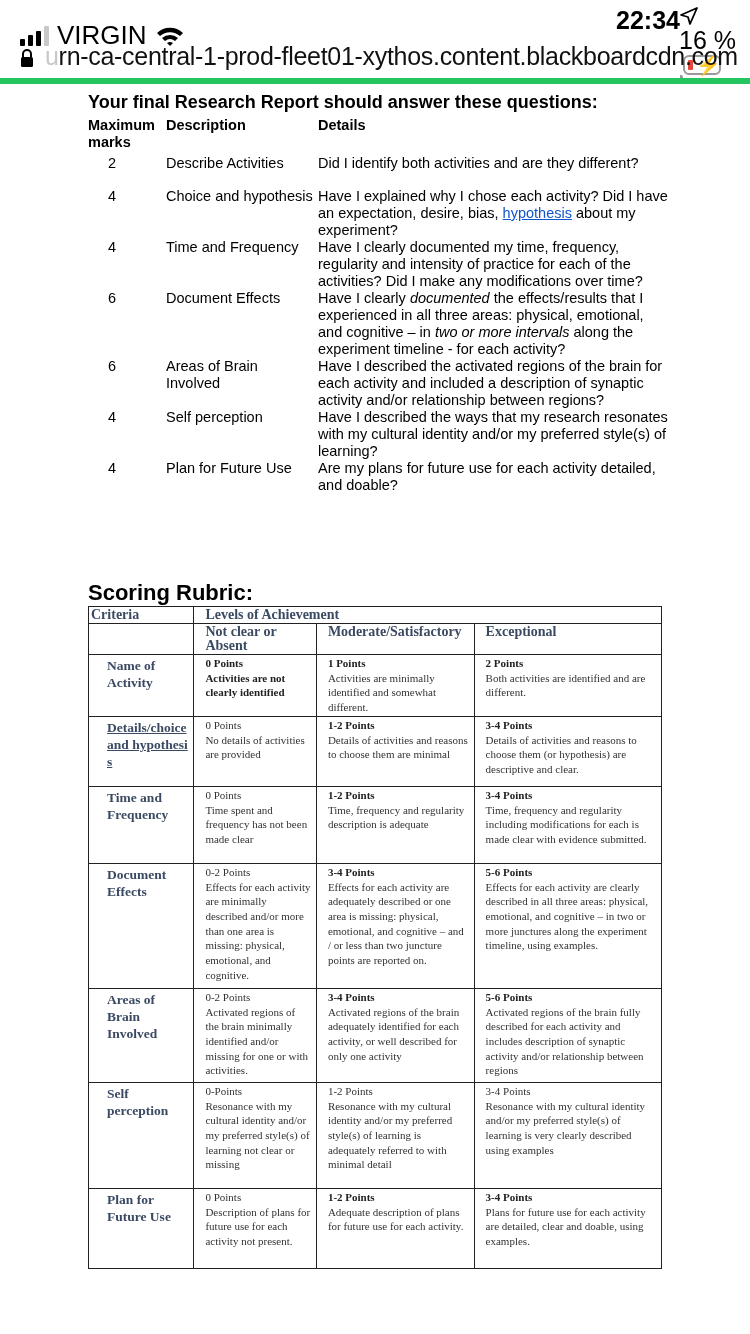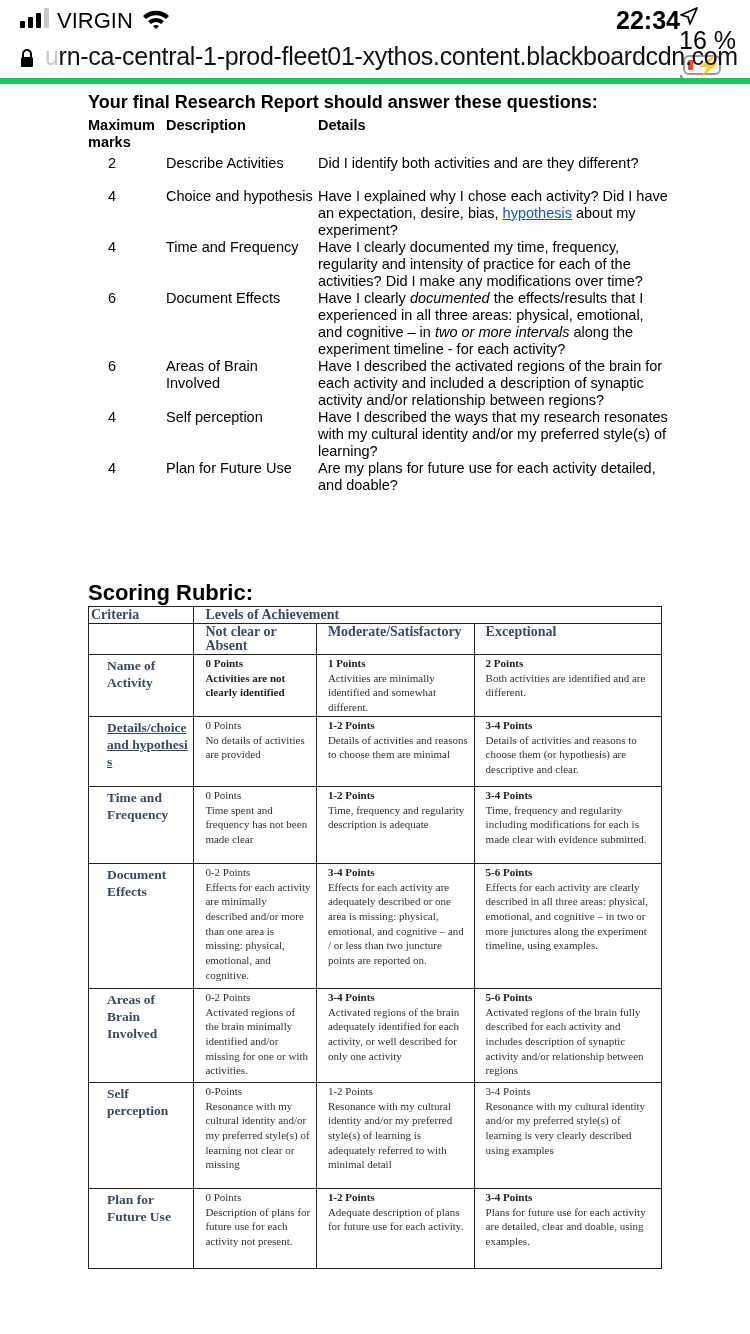--- a/index.html
+++ b/index.html
@@ -1,18 +1,18 @@
 <!DOCTYPE html>
 <html><head>
 <meta charset="utf-8">
 <style>
   html, body { margin:0; padding:0; }
   body { width:750px; height:1334px; background:#fff; position:relative; overflow:hidden; font-family:"Liberation Sans", sans-serif; color:#000; }
   .statusbar { position:absolute; left:0; top:0; width:750px; height:40px; }
-  .sb-left { position:absolute; left:20px; top:8px; display:flex; align-items:flex-start; font-size:22px; }
+  .sb-left { position:absolute; left:20px; top:20px; display:flex; align-items:center; font-size:26px; }
   .signal { display:flex; align-items:flex-end; gap:3px; height:20px; margin-right:8px; }
   .signal span { display:block; width:5px; background:#000; border-radius:1px; }
   .signal span.dim { background:#c8c8c8; }
   .wifi { margin-left:8px; width:30px; height:22px; }
   .sb-time { position:absolute; left:0; width:680px; top:6px; text-align:right; font-size:25px; font-weight:bold; }
   .sb-right { position:absolute; right:14px; top:6px; display:flex; align-items:flex-start; font-size:25px;flex-direction:column; }
   .loc-icon { width:20px; height:20px; margin-right:8px; }
   .battery { margin-left:4px; width:38px; height:20px; border:2px solid #999; border-radius:6px; position:relative; box-sizing:border-box; }
   .battery .fill { position:absolute; left:3px; top:3px; width:5px; height:10px; background:#e8463a; border-radius:1px; }
   .battery .bolt { position:absolute; left:11px; top:-3px; font-size:20px; line-height:22px; font-weight:bold; }

